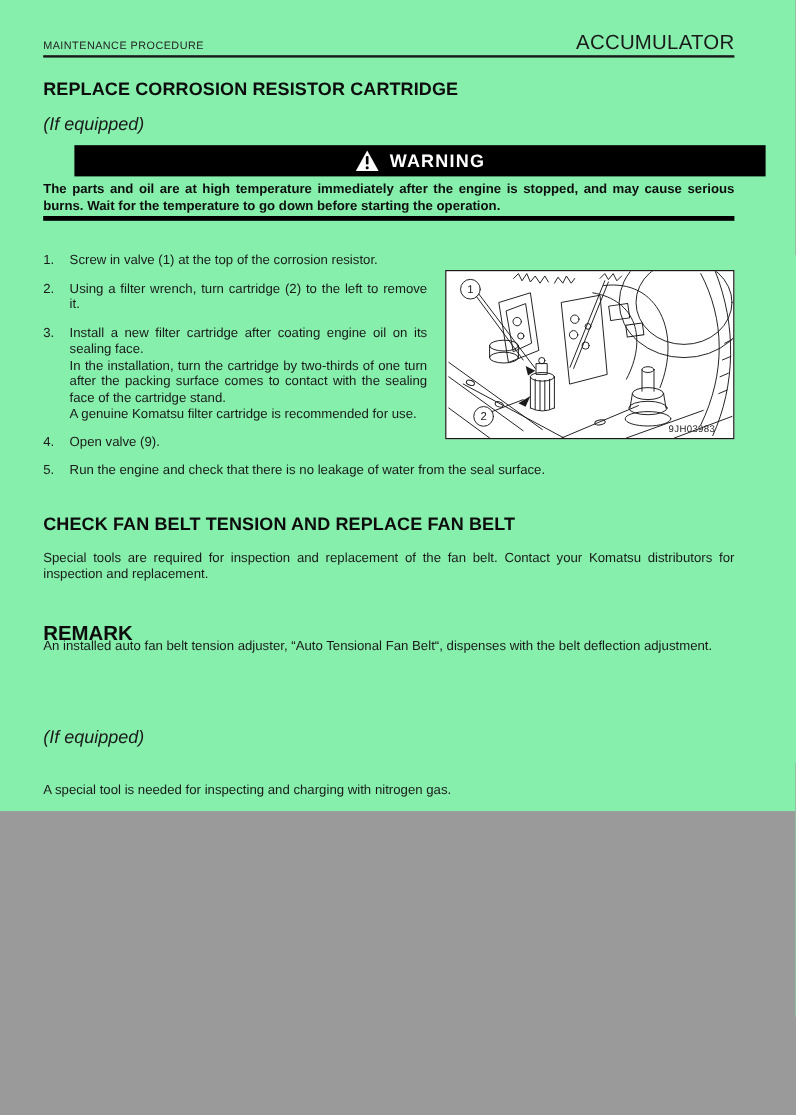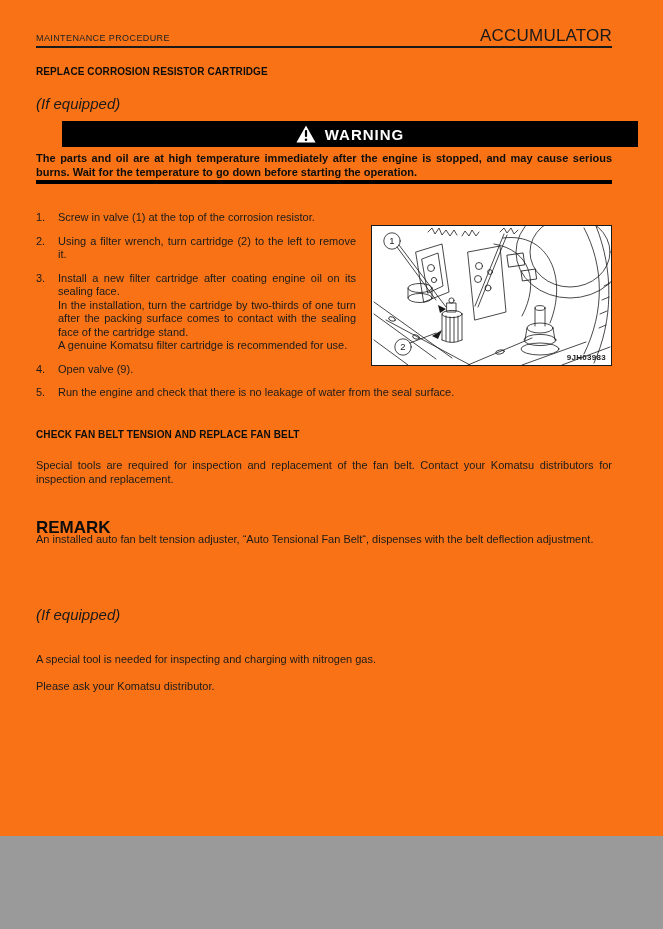--- a/index.html
+++ b/index.html
@@ -1,29 +1,29 @@
 <!DOCTYPE html>
 <html><head>
 <meta charset="utf-8">
 <style>
   html,body{margin:0;padding:0;background:#9a9a9a;}
   .page{
     position:relative;
-    width:663px;height:836px;
-    background:#f97316;
+    width:663px;height:676px;
+    background:#86efac;
     font-family:"Liberation Sans", sans-serif;
     color:#111;
     overflow:hidden;
   }
   
   .hdr-left{position:absolute;left:36px;top:33px;font-size:9px;letter-spacing:.4px;color:#222;}
   .hdr-right{position:absolute;right:51px;top:26px;font-size:17px;letter-spacing:.2px;color:#1a1a1a;}
   .hdr-rule{position:absolute;left:36px;top:46px;width:576px;height:2px;background:#1a1a1a;}
   
-  .h1{position:absolute;left:36px;font-size:10px;font-weight:bold;letter-spacing:.1px;color:#0d0d0d;}
+  .h1{position:absolute;left:36px;font-size:15px;font-weight:bold;letter-spacing:.1px;color:#0d0d0d;}
   .sub{position:absolute;left:36px;font-size:15px;color:#1a1a1a;font-style:italic;}
   .body{position:absolute;left:36px;width:576px;font-size:11px;line-height:14px;color:#1a1a1a;text-align:justify;}
   
   .warn-bar{
     position:absolute;left:36px;top:121px;width:576px;height:26px;
     background:#000;display:flex;align-items:center;justify-content:center;gap:9px;margin-left:26px;
   }
   .warn-label{color:#fff;font-size:15px;font-weight:bold;letter-spacing:1px;}
   .warn-text{position:absolute;left:36px;top:151px;width:576px;font-size:11px;line-height:14px;
     font-weight:bold;text-align:justify;color:#0d0d0d;}
@@ -32,21 +32,21 @@
   .steps{position:absolute;left:36px;top:211px;width:576px;}
   .step{display:flex;margin-bottom:10px;font-size:11px;line-height:13.5px;color:#1a1a1a;}
   .step .num{width:22px;flex:0 0 22px;}
   .step .txt{white-space:pre-line;text-align:justify;}
   .step.narrow .txt{width:298px;}
   
   .figure{
     position:absolute;left:371px;top:225px;width:241px;height:141px;
     border:1px solid #1a1a1a;background:#fff;box-sizing:border-box;
   }
-  .fig-code{position:absolute;right:5px;bottom:3px;font-size:8px;letter-spacing:.3px;color:#222;font-weight:bold;}
+  .fig-code{position:absolute;right:15px;bottom:3px;font-size:8px;letter-spacing:.3px;color:#222;}
   
   .remark-label{position:absolute;left:36px;top:518px;font-size:17px;font-weight:bold;color:#0d0d0d;}
   
   .footer{position:absolute;left:36px;top:892px;font-size:12px;font-weight:bold;color:#0d0d0d;}
 </style>
 </head>
 <body>
 
 <div class="page">
 

